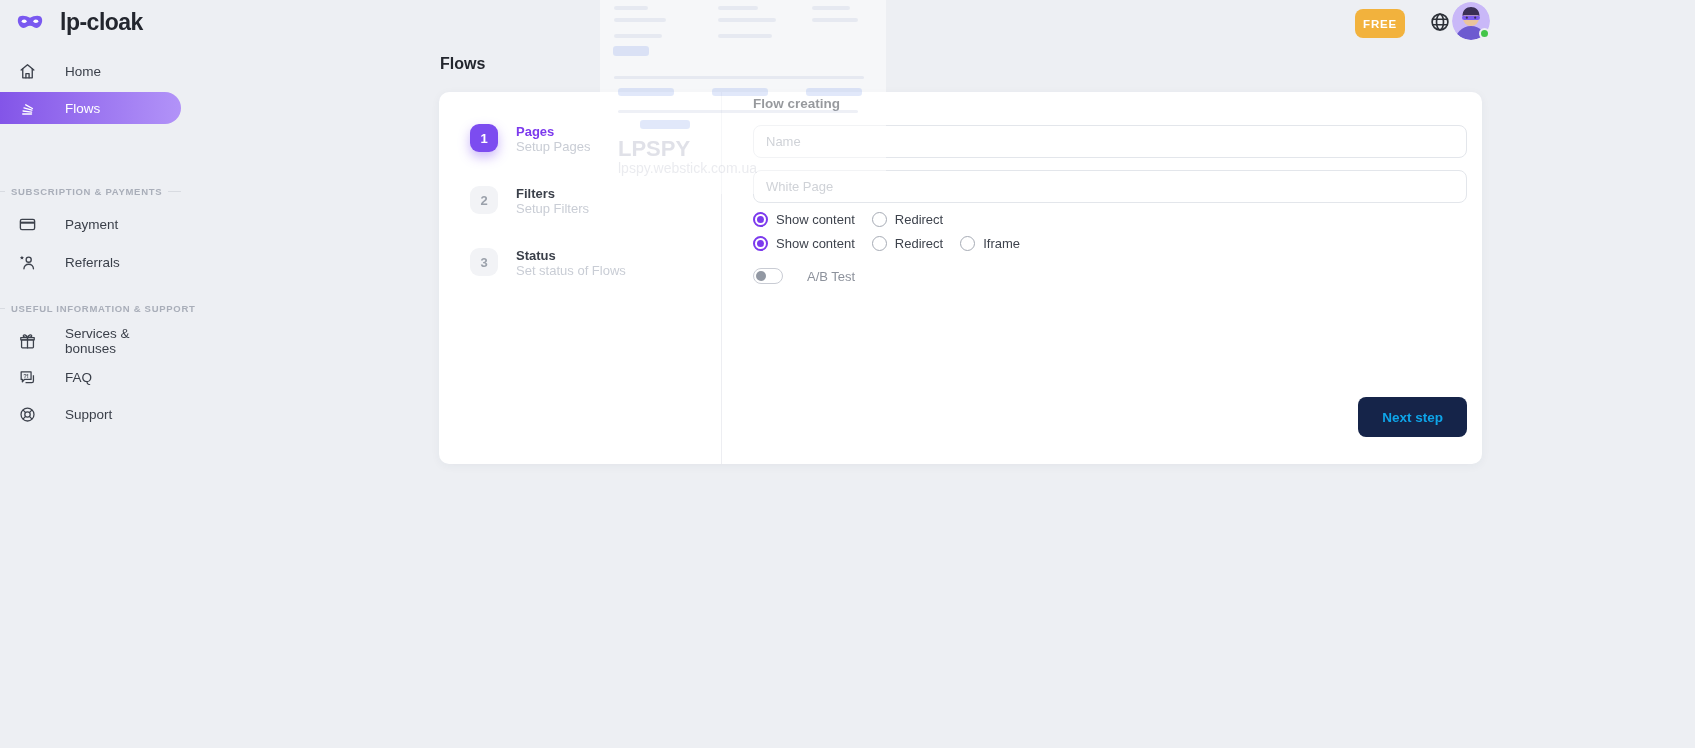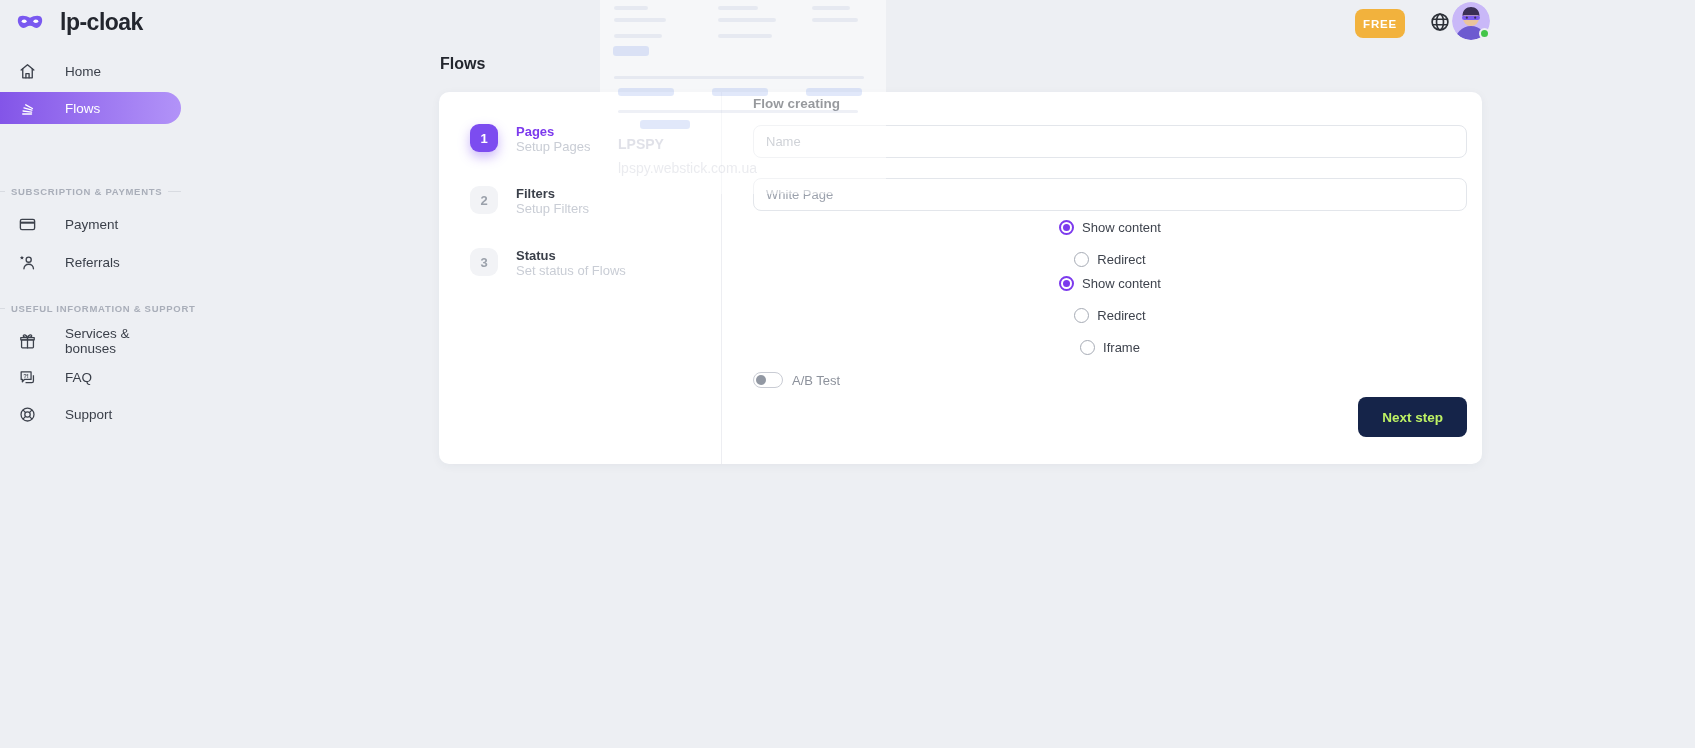--- a/index.html
+++ b/index.html
@@ -76,46 +76,46 @@
 
   
   .form { position:absolute; left:314px; top:4px; width:714px; }
   .form-title { font-size:13.5px; font-weight:700; color:#262b33; line-height:16px; }
   .text-input {
     width:714px; height:33px; border:1px solid #e3e6eb; border-radius:8px;
     padding:0 12px; font-family:inherit; font-size:13px; color:#3a3f49; background:#fff; outline:none;
   }
   .text-input::placeholder { color:#9ba1ac; }
   .in-name { margin-top:13px; }
-  .in-white { margin-top:20px; }
+  .in-white { margin-top:12px; }
   .in-offer { margin-top:20px; }
-  .radio-row { margin-top:9px; display:flex; align-items:center; gap:17px;flex-direction:column; }
+  .radio-row { margin-top:9px; display:flex; align-items:center; gap:17px; }
   .radio-opt { display:flex; align-items:center; gap:8px; cursor:pointer; font-size:13px; color:#3e434d; }
   .radio { width:15px; height:15px; border-radius:50%; border:1.5px solid #a6abb5; background:#fff; position:relative; flex:none; }
   .radio.checked { border:2px solid #7c3aed; }
   .radio.checked::after { content:""; position:absolute; inset:2px; border-radius:50%; background:#7c3aed; }
-  .toggle-row { margin-top:17px; display:flex; align-items:center; gap:9px; cursor:pointer; }
+  .toggle-row { margin-top:17px; display:flex; align-items:center; gap:24px; cursor:pointer; }
   .toggle { width:30px; height:16px; border:1.5px solid #c9ccd4; border-radius:9px; background:#fff; position:relative; flex:none; }
   .toggle-knob { position:absolute; left:2px; top:1.5px; width:10px; height:10px; border-radius:50%; background:#9298a3; }
   .toggle-label { font-size:13px; color:#8d929c; }
   .next-btn {
     position:absolute; right:15px; top:305px; height:40px; padding:0 24px;
-    background:#152449; color:#bef264; border:none; border-radius:8px;
+    background:#152449; color:#0ea5e9; border:none; border-radius:8px;
     font-family:inherit; font-size:13.5px; font-weight:700; cursor:pointer;
   }
 
   
   .ghost {
     position:absolute; left:600px; top:-16px; width:286px; height:210px;
     background:rgba(255,255,255,0.52); border-radius:0 0 16px 16px;
     z-index:3; pointer-events:none; overflow:hidden;
   }
   .g-bar { position:absolute; border-radius:2px; background:rgba(148,163,196,0.16); height:4px; }
   .g-blue { position:absolute; border-radius:3px; background:rgba(120,150,230,0.22); }
-  .ghost-title { position:absolute; left:18px; top:152px; font-size:14px; font-weight:800; color:rgba(158,163,182,0.32); }
+  .ghost-title { position:absolute; left:18px; top:152px; font-size:22px; font-weight:800; color:rgba(158,163,182,0.32); }
   .ghost-url { position:absolute; left:18px; top:176px; font-size:14px; color:rgba(158,163,182,0.22); }
 </style>
 </head>
 <body>
 
 <aside class="sidebar">
   <div class="logo">
     <span>
       <svg width="28" height="24" viewBox="0 0 24 20" fill="#7a59f0">
         <path d="M12 5.6C8.6 3.6 3 2.8 1.9 5.9c-1.3 3.4 1.3 8.3 4.7 8.3 2.4 0 2.9-1.9 5.4-1.9s3 1.9 5.4 1.9c3.4 0 6-4.9 4.7-8.3C21 2.8 15.4 3.6 12 5.6z"></path>

